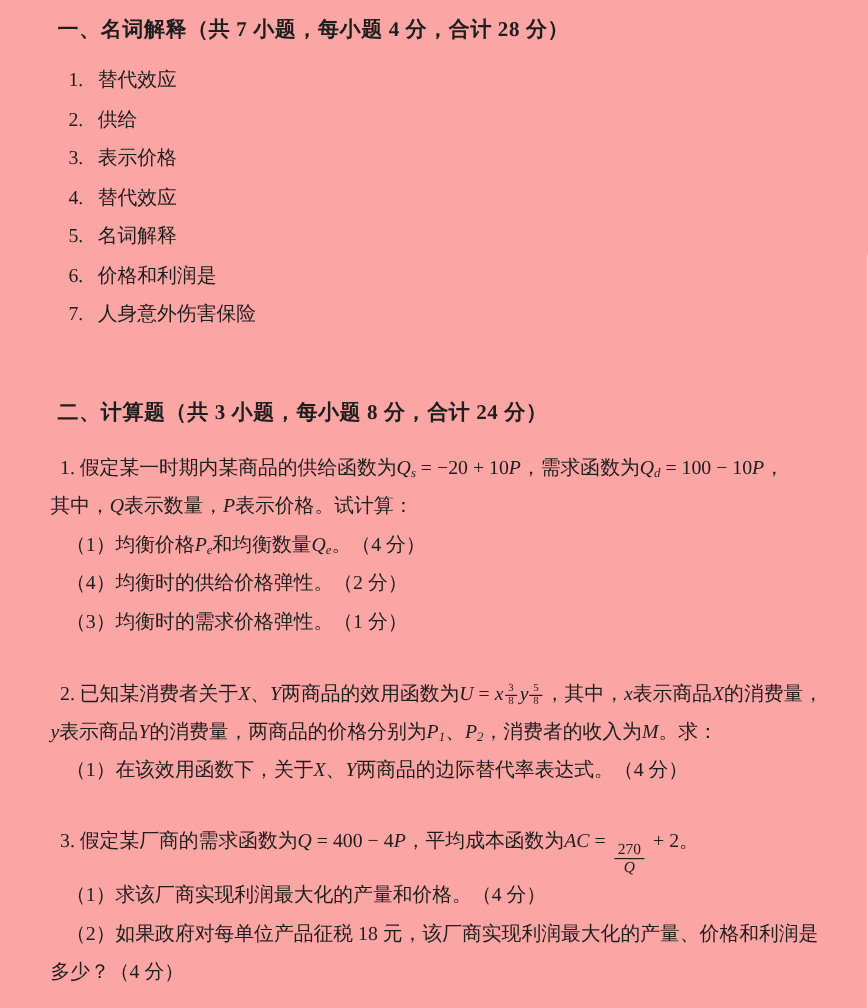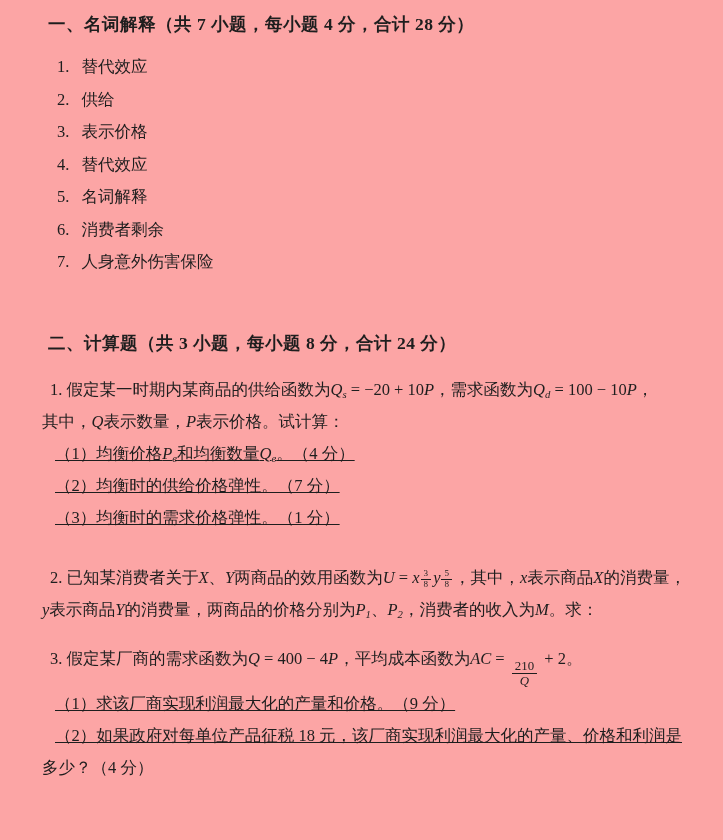--- a/index.html
+++ b/index.html
@@ -21,25 +21,25 @@
     padding-left:6px;
     letter-spacing:0.5px;
     white-space:nowrap;
   }
   .section2 .section-heading { margin-top:52px; }
   .term-list { list-style:none; margin:15px 0 0 0; padding:0; }
   .term-item { padding-left:15px; line-height:32.5px; height:32.5px; white-space:nowrap; }
   .term-num { display:inline-block; margin-right:12px; }
   .problem p { margin:0; line-height:32px; white-space:nowrap; }
   .p-first { padding-left:8px; }
-  .p-sub   { padding-left:13px;text-decoration:underline; }
+  .p-sub   { padding-left:13px; }
   .p-cont  { padding-left:0; }
   .problem1 { margin-top:19px; }
   .problem2 { margin-top:28px; }
-  .problem3 { margin-top:17px; }
+  .problem3 { margin-top:27px; }
   
   .mi { font-family:"Liberation Serif","DejaVu Serif",serif; font-style:italic; }
   .msub {
     font-family:"Liberation Serif","DejaVu Serif",serif;
     font-style:italic;
     font-size:0.65em;
     vertical-align:-0.25em;
     line-height:1;
   }
   .frac {
@@ -79,54 +79,55 @@
       <li class="term-item">
         <span class="term-num">3.</span><span class="term-label">表示价格</span>
       </li>
       <li class="term-item">
         <span class="term-num">4.</span><span class="term-label">替代效应</span>
       </li>
       <li class="term-item">
         <span class="term-num">5.</span><span class="term-label">名词解释</span>
       </li>
       <li class="term-item">
-        <span class="term-num">6.</span><span class="term-label">消费者剩余</span>
+        <span class="term-num">6.</span><span class="term-label">价格和利润是</span>
       </li>
       <li class="term-item">
         <span class="term-num">7.</span><span class="term-label">人身意外伤害保险</span>
       </li>
     </ul>
   </section>
 
   <section class="section2">
     <h2 class="section-heading">二、计算题（共 3 小题，每小题 8 分，合计 24 分）</h2>
 
     <div class="problem problem1">
       <p class="p-first">1. 假定某一时期内某商品的供给函数为<span class="mi">Q</span><span class="msub">s</span> = −20 + 10<span class="mi">P</span>，需求函数为<span class="mi">Q</span><span class="msub">d</span> = 100 − 10<span class="mi">P</span>，</p>
       <p class="p-cont">其中，<span class="mi">Q</span>表示数量，<span class="mi">P</span>表示价格。试计算：</p>
       <p class="p-sub">（1）均衡价格<span class="mi">P</span><span class="msub">e</span>和均衡数量<span class="mi">Q</span><span class="msub">e</span>。（4 分）</p>
-      <p class="p-sub">（2）均衡时的供给价格弹性。（7 分）</p>
+      <p class="p-sub">（4）均衡时的供给价格弹性。（2 分）</p>
       <p class="p-sub">（3）均衡时的需求价格弹性。（1 分）</p>
     </div>
 
     <div class="problem problem2">
       <p class="p-first">2. 已知某消费者关于<span class="mi">X</span>、<span class="mi">Y</span>两商品的效用函数为<span class="mi">U</span> = <span class="mi">x</span><span class="frac supfrac">
             <span class="num">3</span>
             <span class="den">8</span>
           </span><span class="mi">y</span><span class="frac supfrac">
             <span class="num">5</span>
             <span class="den">8</span>
           </span>，其中，<span class="mi">x</span>表示商品<span class="mi">X</span>的消费量，</p>
       <p class="p-cont"><span class="mi">y</span>表示商品<span class="mi">Y</span>的消费量，两商品的价格分别为<span class="mi">P</span><span class="msub">1</span>、<span class="mi">P</span><span class="msub">2</span>，消费者的收入为<span class="mi">M</span>。求：</p>
+      <p class="p-sub">（1）在该效用函数下，关于<span class="mi">X</span>、<span class="mi">Y</span>两商品的边际替代率表达式。（4 分）</p>
     </div>
 
     <div class="problem problem3">
       <p class="p-first">3. 假定某厂商的需求函数为<span class="mi">Q</span> = 400 − 4<span class="mi">P</span>，平均成本函数为<span class="mi">AC</span> = <span class="frac">
-            <span class="num">210</span>
+            <span class="num">270</span>
             <span class="den it">Q</span>
           </span> + 2。</p>
-      <p class="p-sub">（1）求该厂商实现利润最大化的产量和价格。（9 分）</p>
+      <p class="p-sub">（1）求该厂商实现利润最大化的产量和价格。（4 分）</p>
       <p class="p-sub">（2）如果政府对每单位产品征税 18 元，该厂商实现利润最大化的产量、价格和利润是</p>
       <p class="p-cont">多少？（4 分）</p>
     </div>
   </section>
 
 </div>
 
 </body></html>

